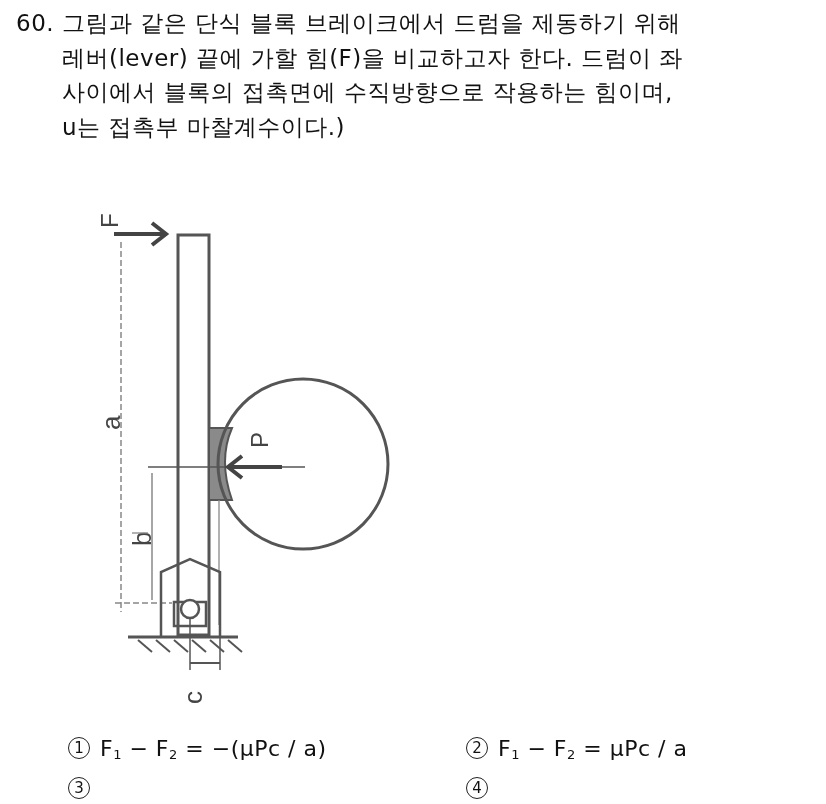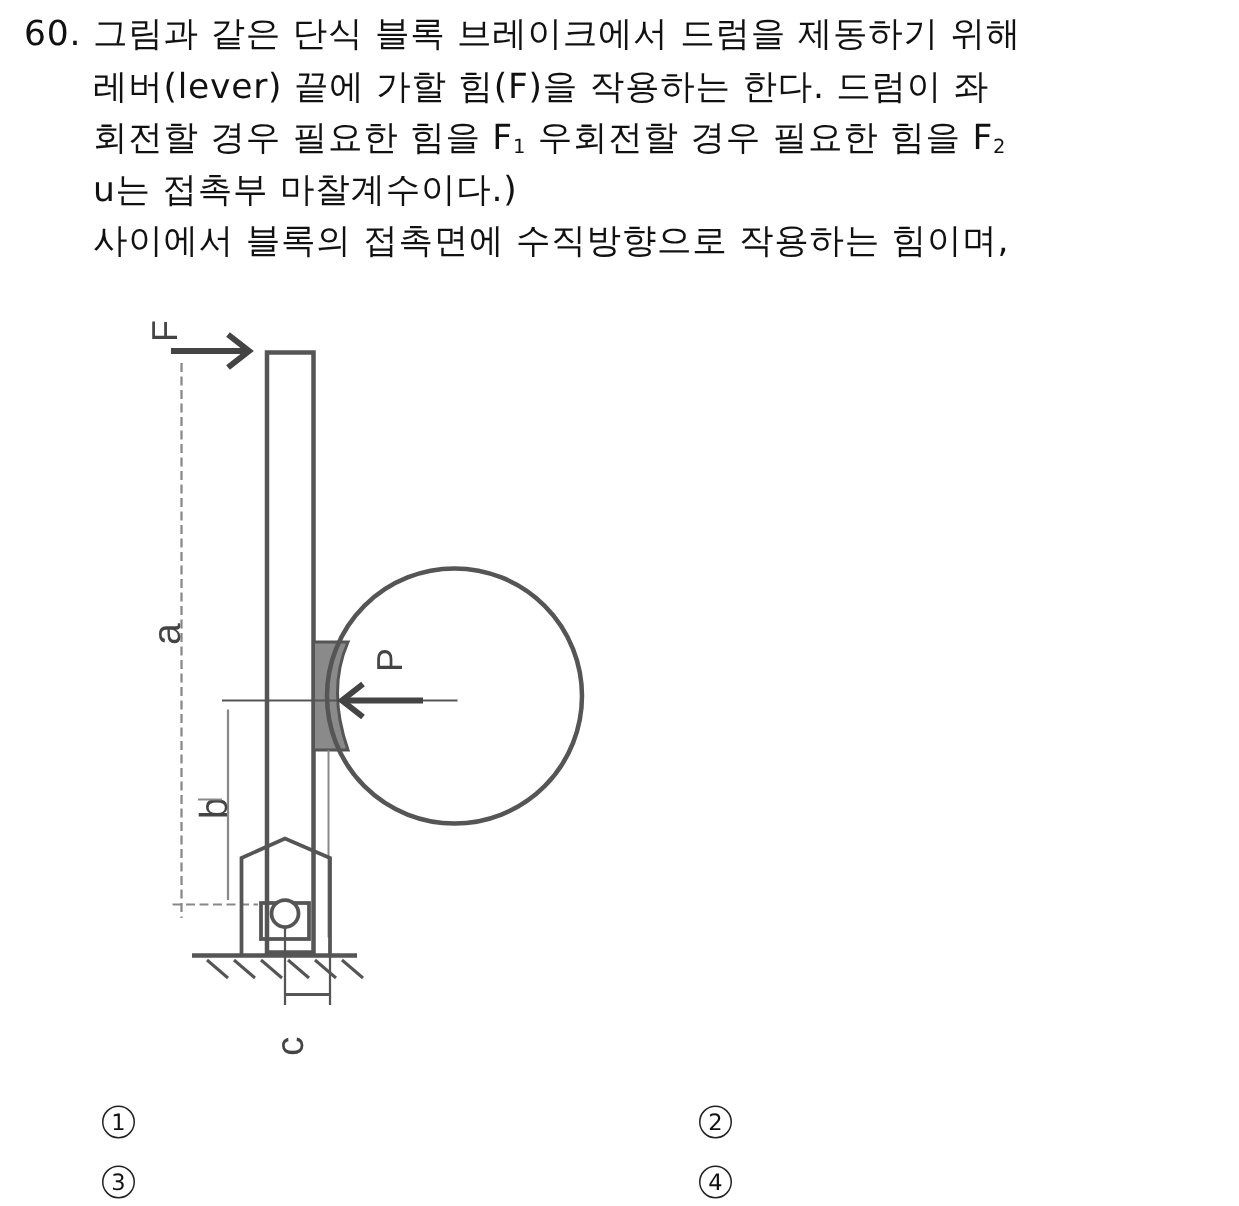--- a/index.html
+++ b/index.html
@@ -17,24 +17,23 @@
   .choice.left { width: 398px; }
   .choice-num { display: inline-block; width: 20px; height: 20px; border: 1.5px solid #222; border-radius: 50%;
                 font-size: 15px; line-height: 20px; text-align: center; margin-right: 10px; }
   .choice-text { letter-spacing: 0.5px; }
 </style>
 </head>
 <body>
 
 <div class="question">
   <div class="qline"><span class="qnum">60.</span><span>그림과 같은 단식 블록 브레이크에서 드럼을 제동하기 위해</span></div>
-  <div class="qline"><span class="indent"></span><span>레버(lever) 끝에 가할 힘(F)을 작용하는 한다. 드럼이 좌</span></div>
-  <div class="qline"><span class="indent"></span><span>회전할 경우 필요한 힘을 F</span><sub>1</sub><span> 우회전할 경우 필요한 힘을 F</span><sub>2</sub></div>
+  <div class="qline"><span class="indent"></span><span>레버(lever) 끝에 가할 힘(F)을 비교하고자 한다. 드럼이 좌</span></div>
+  <div class="qline"><span class="indent"></span><span>사이에서 블록의 접촉면에 수직방향으로 작용하는 힘이며,</span></div>
   <div class="qline"><span class="indent"></span><span>u는 접촉부 마찰계수이다.)</span></div>
-  <div class="qline"><span class="indent"></span><span>사이에서 블록의 접촉면에 수직방향으로 작용하는 힘이며,</span></div>
 </div>
 
 <div class="figure">
   <svg width="320" height="520" viewBox="0 0 320 520" xmlns="http://www.w3.org/2000/svg">
 
     <rect x="88" y="45" width="31" height="400" fill="#fff" stroke="#555" stroke-width="3"></rect>
 
     <path d="M119 238 L142 238 Q128 270 142 310 L119 310 Z" fill="#8a8a8a" stroke="#555" stroke-width="2"></path>
 
     <circle cx="213" cy="274" r="85" fill="none" stroke="#555" stroke-width="3"></circle>
@@ -80,23 +79,25 @@
     <line x1="130" y1="447" x2="130" y2="480" stroke="#555" stroke-width="1.5"></line>
     <line x1="100" y1="473" x2="130" y2="473" stroke="#555" stroke-width="2"></line>
     <text x="118" y="500" font-size="26" font-family="Liberation Sans, sans-serif" fill="#444" transform="rotate(-90 118 500) translate(-14 -6)">c</text>
   </svg>
 </div>
 
 <div class="choices">
   <div class="choice-row">
     <div class="choice left">
       <span class="choice-num">1</span>
+      <span class="choice-text"><span>F</span><sub>1</sub><span> − F</span><sub>2</sub><span> = −(μPc / a)</span></span>
     </div>
     <div class="choice">
       <span class="choice-num">2</span>
+      <span class="choice-text"><span>F</span><sub>1</sub><span> − F</span><sub>2</sub><span> = μPc / a</span></span>
     </div>
   </div>
   <div class="choice-row">
     <div class="choice left">
       <span class="choice-num">3</span>
     </div>
     <div class="choice">
       <span class="choice-num">4</span>
     </div>
   </div>

